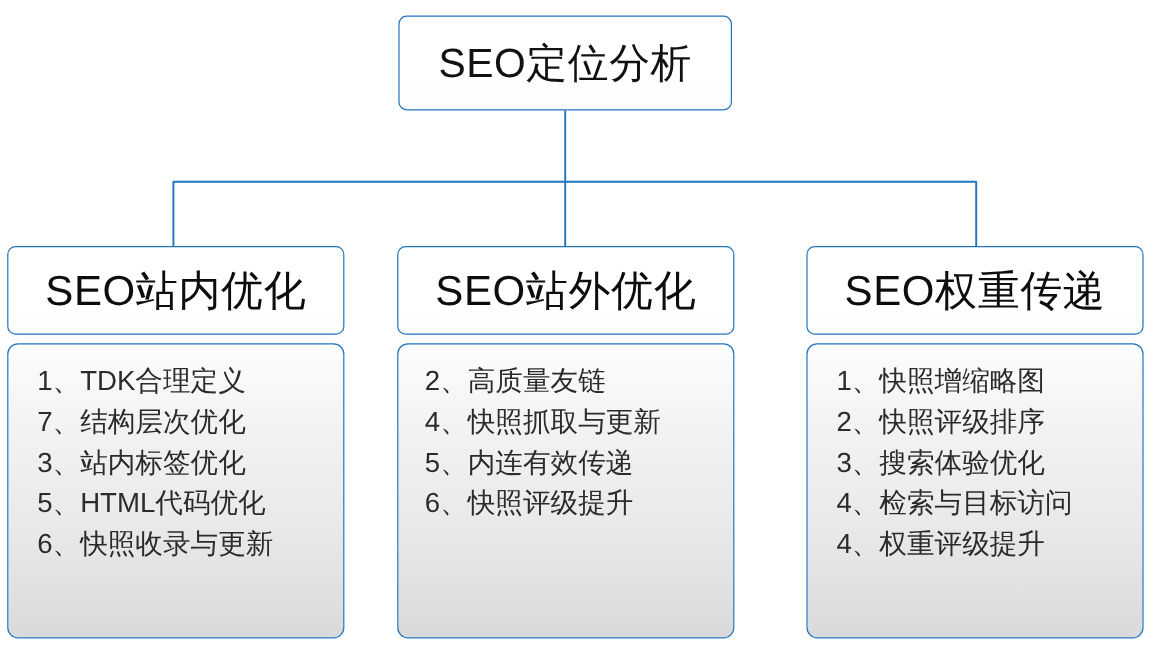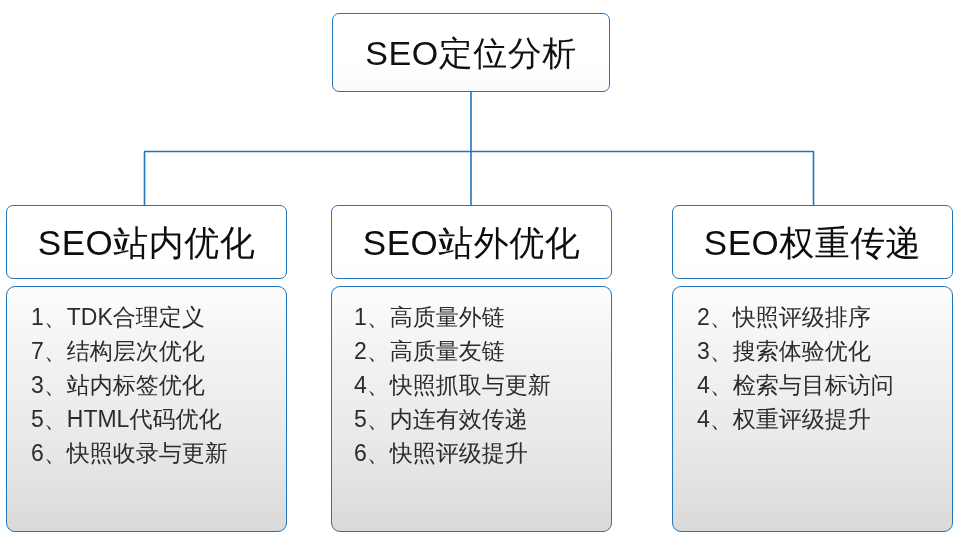--- a/index.html
+++ b/index.html
@@ -141,33 +141,33 @@
       <div class="list-item">5、HTML代码优化</div>
       <div class="list-item">6、快照收录与更新</div>
     </div>
   </div>
 
   <div class="branch" id="branch-1">
     <div class="branch-header">
       <span class="branch-title">SEO站外优化</span>
     </div>
     <div class="branch-list">
-      <div class="list-item">1、高质量外链</div>
       <div class="list-item">2、高质量友链</div>
       <div class="list-item">4、快照抓取与更新</div>
       <div class="list-item">5、内连有效传递</div>
       <div class="list-item">6、快照评级提升</div>
     </div>
   </div>
 
   <div class="branch" id="branch-2">
     <div class="branch-header">
       <span class="branch-title">SEO权重传递</span>
     </div>
     <div class="branch-list">
+      <div class="list-item">1、快照增缩略图</div>
       <div class="list-item">2、快照评级排序</div>
       <div class="list-item">3、搜索体验优化</div>
       <div class="list-item">4、检索与目标访问</div>
       <div class="list-item">4、权重评级提升</div>
     </div>
   </div>
 
 </div>
 
 </body></html>

